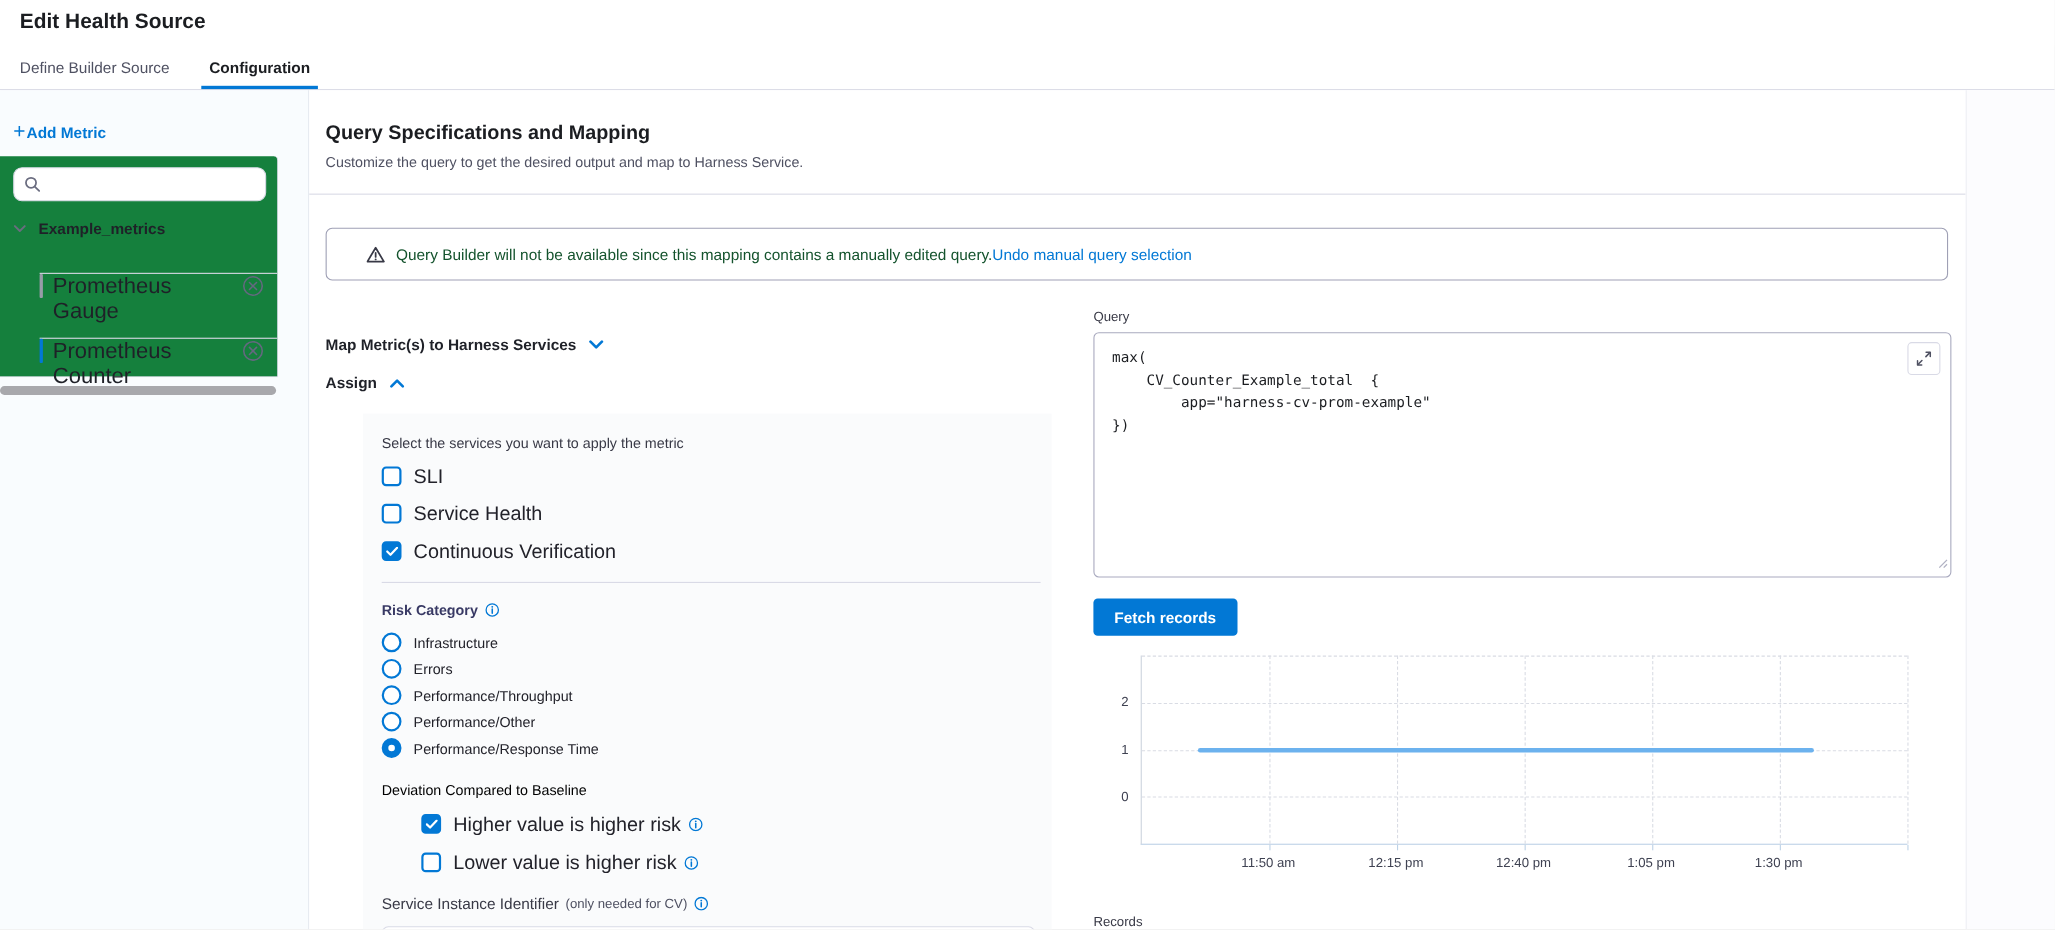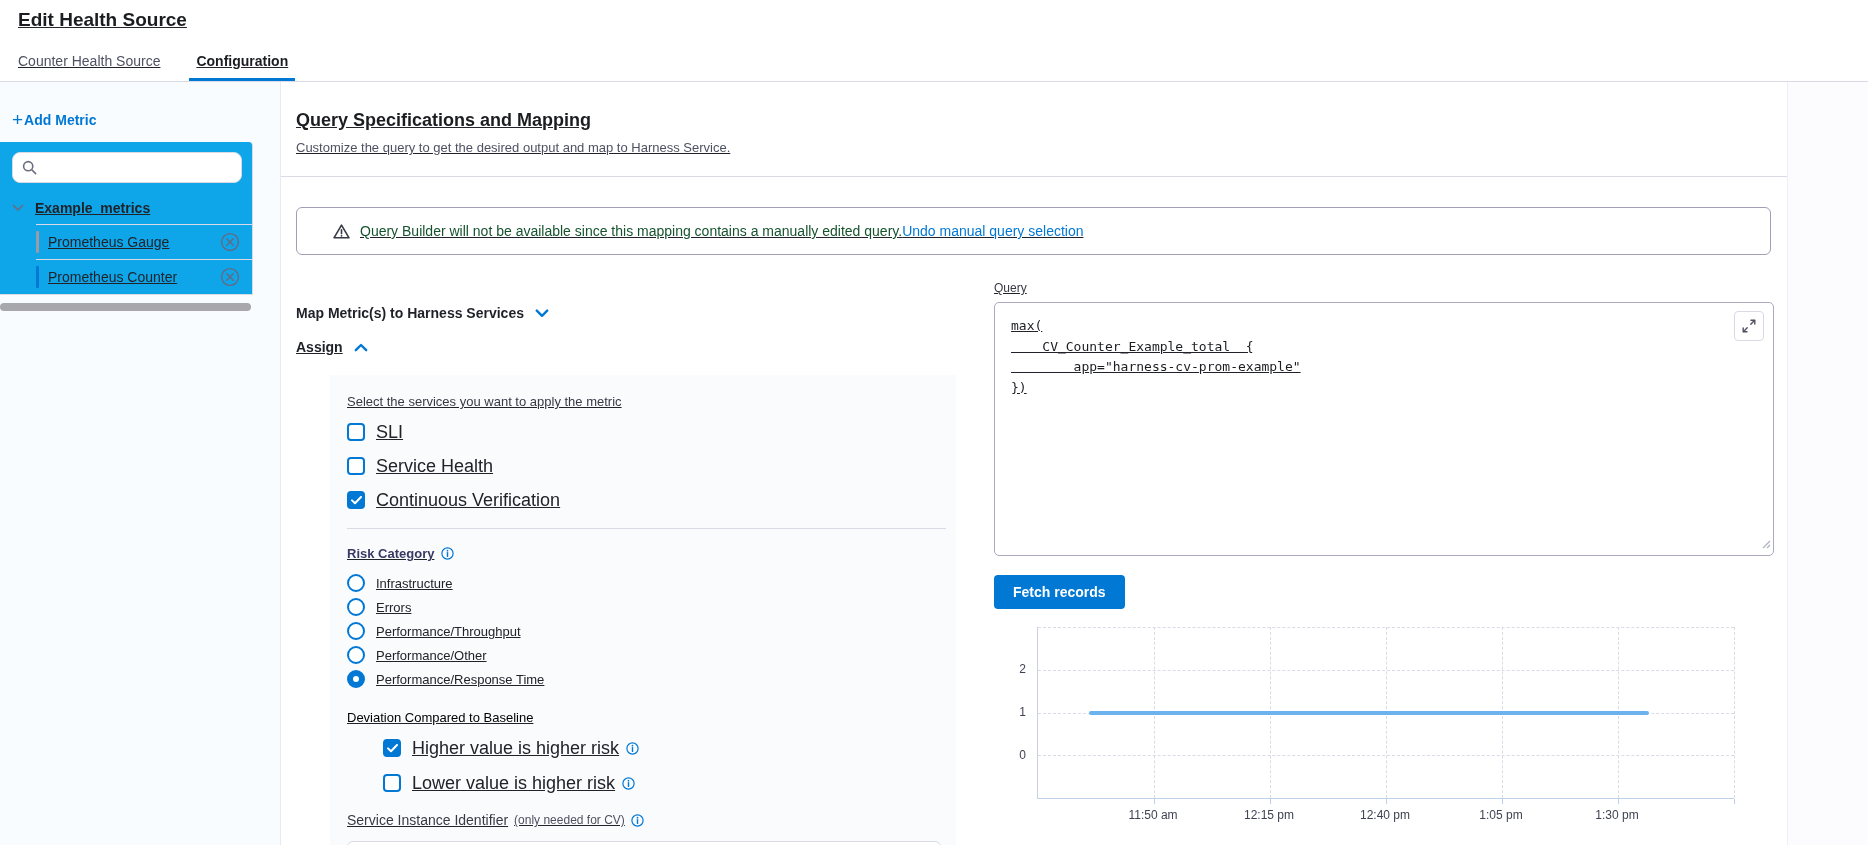--- a/index.html
+++ b/index.html
@@ -1,45 +1,45 @@
 <!DOCTYPE html>
 <html><head>
 <meta charset="utf-8">
 <style>
   * { margin:0; padding:0; box-sizing:border-box; }
   html,body { background:#e8e8e8; }
   .app{
     width:1868px;height:845px;position:relative;background:#fff;overflow:hidden;
-    font-family:"Liberation Sans",sans-serif;color:#22222a;text-decoration:underline;
+    font-family:"Liberation Sans",sans-serif;color:#22222a;
   }
   
   .page-header{height:40px;display:flex;align-items:center;padding:0 18px;background:#fff;}
   .page-header h1{font-size:19px;font-weight:bold;color:#1b1d21;}
   .tab-bar{height:42px;display:flex;align-items:center;gap:36px;padding:0 18px;
     border-bottom:1px solid #d9dae5;box-shadow:0 1px 2px rgba(40,41,61,.04);background:#fff;}
   .tab{font-size:14px;color:#4f5162;height:100%;display:flex;align-items:center;position:relative;cursor:pointer;}
   .tab.active{font-weight:bold;color:#1b1d21;}
   .tab.active::after{content:"";position:absolute;left:-7px;right:-7px;bottom:0;height:3px;background:#0278d5;}
   
   .body-row{display:flex;height:763px;}
   
   .sidebar{width:281px;flex:none;background:#f9fcfe;border-right:1px solid #e7ebf1;position:relative;}
   .add-metric{display:inline-flex;align-items:center;color:#0278d5;font-weight:bold;font-size:14px;
     margin:28px 0 13px 12px;cursor:pointer;}
   .add-metric .plus{font-size:19px;font-weight:normal;margin-right:1px;line-height:1;}
-  .sidebar-card{background:#0ea5e9;width:253px;border-right:1px solid #d9dae6;border-bottom:1px solid #d9dae6;
+  .sidebar-card{background:#15803d;width:253px;border-right:1px solid #d9dae6;border-bottom:1px solid #d9dae6;
     border-top-right-radius:4px;padding-top:10px;}
   .search-box{display:flex;align-items:center;height:31px;border:1px solid #d9dae6;border-radius:8px;
     background:#fff;margin:0 10px 8px 12px;padding:0 9px;}
   .search-box input{border:none;outline:none;flex:1;min-width:0;font:13px "Liberation Sans",sans-serif;
     margin-left:7px;background:transparent;color:#22222a;}
   .tree-group{display:flex;align-items:center;height:33px;padding-left:12px;font-weight:bold;font-size:14px;color:#1f2128;cursor:pointer;}
   .tree-group svg{margin-right:11px;}
-  .tree-item{display:flex;align-items:center;height:35px;margin-left:36px;border-top:1px solid #d9dae6;
-    font-size:14px;color:#1f2128;padding-right:12px;cursor:pointer;}
+  .tree-item{display:flex;align-items:flex-start;height:35px;margin-left:36px;border-top:1px solid #d9dae6;
+    font-size:20px;color:#1f2128;padding-right:12px;cursor:pointer;margin-top:24px;}
   .accent{width:3px;height:22px;margin-right:9px;flex:none;border-radius:1px;}
   .accent.gray{background:#989ca8;}
   .accent.blue{background:#0278d5;}
   .tree-item .label{flex:1;}
   .remove-btn{width:21px;height:21px;flex:none;cursor:pointer;display:flex;align-items:center;justify-content:center;}
   .hscrollbar{width:251px;height:8px;border-radius:4px;background:#a8a8ac;margin-top:8px;cursor:grab;}
   
   .main{flex:1;background:#fff;display:flex;}
   .main-inner{width:1506px;flex:none;padding:28px 0 0 15px;}
   .right-gutter{flex:1;background:#fcfcfe;border-left:1px solid #eeeff4;}
@@ -68,21 +68,21 @@
   .radio{width:18px;height:18px;border:2px solid #0278d5;border-radius:50%;background:#fff;flex:none;cursor:pointer;}
   .radio.selected{border-width:6px;}
   .dev-label{font-size:13px;color:#000000;margin:21px 0 13px;}
   .dev-row{margin-bottom:15px;padding-left:36px;}
   .sii-label{display:flex;align-items:center;gap:6px;font-size:14px;color:#383946;margin-top:19px;}
   .sii-note{font-size:12px;color:#4f5162;}
   .select{margin-top:13px;width:594px;height:32px;border:1px solid #d9dae6;border-radius:6px;background:#fff;
     display:flex;align-items:center;justify-content:space-between;padding:0 12px;font-size:14px;color:#1f2128;cursor:pointer;}
   
   .field-label{font-size:12px;color:#383946;margin-bottom:7px;}
-  .code-box{position:relative;height:254px;width:780px;border:1px solid #a9aabf;border-radius:5px;background:#fff;
+  .code-box{position:relative;height:223px;width:780px;border:1px solid #a9aabf;border-radius:5px;background:#fff;
     padding:13px 16px;}
   .code-box pre{font-family:"DejaVu Sans Mono",monospace;font-size:13px;line-height:1.58;color:#1b1d21;white-space:pre;}
   .expand-btn{position:absolute;top:8px;right:9px;width:30px;height:30px;border:1px solid #d9dae6;border-radius:4px;
     background:#fff;display:flex;align-items:center;justify-content:center;cursor:pointer;}
   .resize-handle{position:absolute;right:2px;bottom:2px;cursor:nwse-resize;}
   .fetch-btn{margin-top:19px;height:34px;padding:0 19px;background:#0278d5;border:none;border-radius:4px;
     color:#fff;font-size:14px;font-weight:bold;font-family:inherit;cursor:pointer;}
   
   .chart{position:relative;margin-top:18px;width:745px;height:198px;}
   .plot{position:absolute;left:43px;top:0;width:697px;height:172px;
@@ -100,21 +100,21 @@
 </head>
 <body>
 
 <div class="app">
 
   <header class="page-header">
     <h1>Edit Health Source</h1>
   </header>
 
   <nav class="tab-bar">
-    <div class="tab">Counter Health Source</div>
+    <div class="tab">Define Builder Source</div>
     <div class="tab active">Configuration</div>
   </nav>
 
   <div class="body-row">
 
     <aside class="sidebar">
       <div class="add-metric">
         <span class="plus">+</span>
         <span>Add Metric</span>
       </div>

